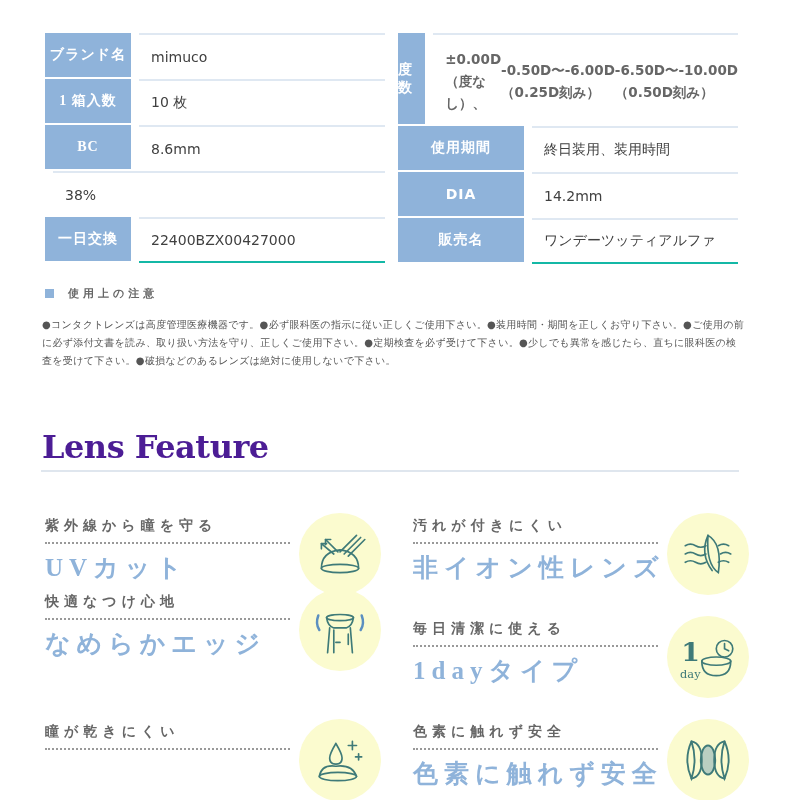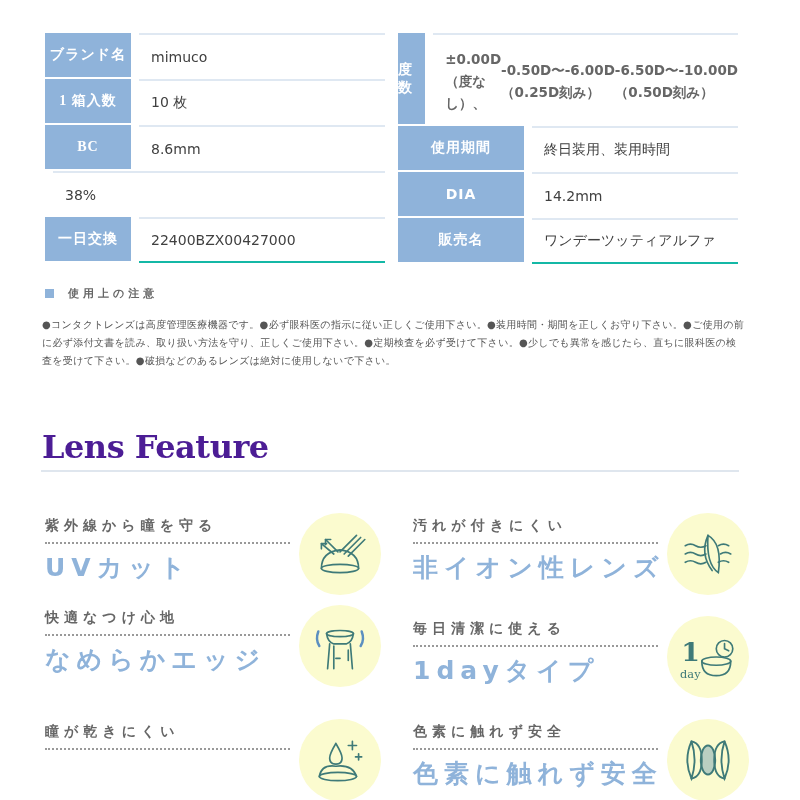--- a/index.html
+++ b/index.html
@@ -27,21 +27,21 @@
   .caution-title .sq { width: 9px; height: 9px; background: #8fb3da; margin-right: 14px; }
   .caution-body { margin-top: 15px; font-size: 10px; line-height: 18px; color: #555; letter-spacing: 0.3px; margin-left:-3px; }
 
   .feature-title { position: absolute; left: 42px; top: 428px; font-family: "DejaVu Serif", serif;
                    font-size: 32px; color: #4c1d95; font-weight: bold; letter-spacing: -0.5px; }
   .feature-rule { position: absolute; left: 41px; top: 470px; width: 698px; height: 2px; background: #dfe6ee; }
 
   .feat { position: absolute; width: 360px; height: 95px; }
   .feat .sub { position: absolute; left: 3px; top: 14px; font-size: 14px; font-weight: bold; color: #666; letter-spacing: 5px; }
   .feat .dots { position: absolute; left: 3px; top: 39px; width: 245px; border-top: 2px dotted #999; }
-  .feat .main { position: absolute; left: 3px; top: 48px; font-size: 25px; font-weight: bold; color: #8fb3da; letter-spacing: 6px; }
+  .feat .main { position: absolute; left: 3px; top: 48px; font-size: 25px; font-weight: bold; color: #8fb3da; letter-spacing: 6px; font-family: Liberation Serif, serif; }
   .feat .circle { position: absolute; left: 257px; top: 10px; width: 82px; height: 82px; border-radius: 50%;
                   background: #fbfbcf; display: flex; align-items: center; justify-content: center; }
   .feat .circle svg { width: 62px; height: 62px; }
 </style>
 </head>
 <body>
 
 <div class="spec-table left">
   <div class="row">
     <div class="lbl">ブランド名</div>
@@ -120,21 +120,21 @@
   <div class="circle">
     <svg viewBox="0 0 60 60" fill="none" stroke="#3e7a78" stroke-width="1.6" stroke-linecap="round">
       <path d="M30 12 Q44 20 40 48 Q28 40 30 12"></path>
       <path d="M30 12 Q22 30 34 46"></path>
       <path d="M8 22 Q13 19 18 22 T28 22 M8 30 Q13 27 18 30 T28 30 M8 38 Q13 35 18 38 T28 38"></path>
       <path d="M40 22 Q45 19 50 22 M42 30 Q47 27 52 30 M40 38 Q45 35 50 38"></path>
     </svg>
   </div>
 </div>
 
-<div class="feat" style="left:42px; top:595px;">
+<div class="feat" style="left:42px; top:579px;">
   <div class="sub">快適なつけ心地</div>
   <div class="dots"></div>
   <div class="main">なめらかエッジ</div>
   <div class="circle">
     <svg viewBox="0 0 60 60" fill="none" stroke="#3e7a78" stroke-width="1.6" stroke-linecap="round">
       <path d="M9 16 Q6 24 10 30" stroke="#5b8fc0" stroke-width="2.4"></path>
       <path d="M51 16 Q54 24 50 30" stroke="#5b8fc0" stroke-width="2.4"></path>
       <ellipse cx="30" cy="18" rx="13" ry="3"></ellipse>
       <path d="M17 18 Q18 26 24 28 L36 28 Q42 26 43 18"></path>
       <path d="M20 28 L18 52 M40 28 L42 52 M24 30 L24 52 M38 34 L38 44"></path>

